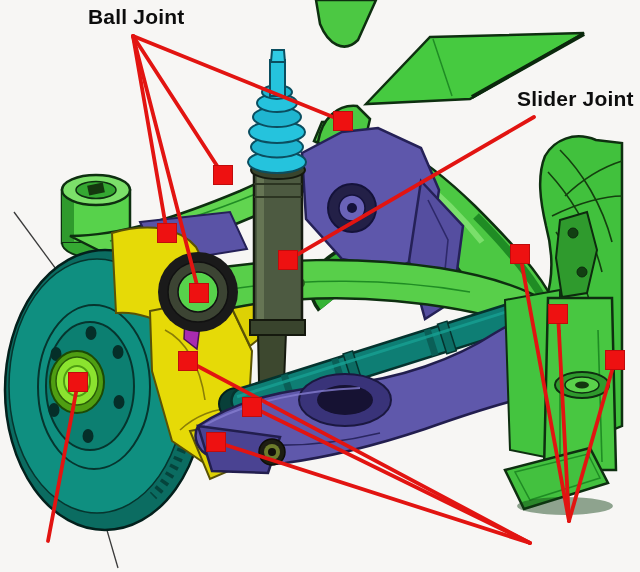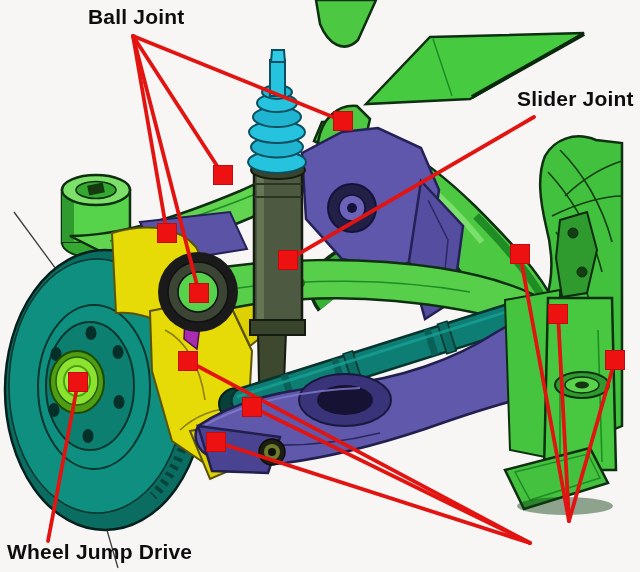--- a/index.html
+++ b/index.html
@@ -203,14 +203,13 @@
         <rect x="242.5" y="397.5" width="19" height="19" fill="#ee1111" stroke="#c00c0c" stroke-width="1"></rect>
         <rect x="206.5" y="432.5" width="19" height="19" fill="#ee1111" stroke="#c00c0c" stroke-width="1"></rect>
         <rect x="510.5" y="244.5" width="19" height="19" fill="#ee1111" stroke="#c00c0c" stroke-width="1"></rect>
         <rect x="548.5" y="304.5" width="19" height="19" fill="#ee1111" stroke="#c00c0c" stroke-width="1"></rect>
         <rect x="605.5" y="350.5" width="19" height="19" fill="#ee1111" stroke="#c00c0c" stroke-width="1"></rect>
       </g>
   </svg>
 
   <div class="callout-label" style="left: 517px; top: 88px;">Slider Joint</div>
   <div class="callout-label" style="left: 88px; top: 6px;">Ball Joint</div>
-  <div class="callout-label" style="left: 7px; top: 541px;">Wheel Jump Drive</div>
 </div>
 
 </body></html>

